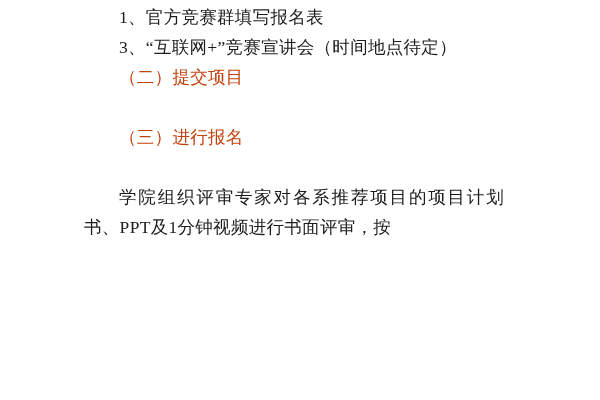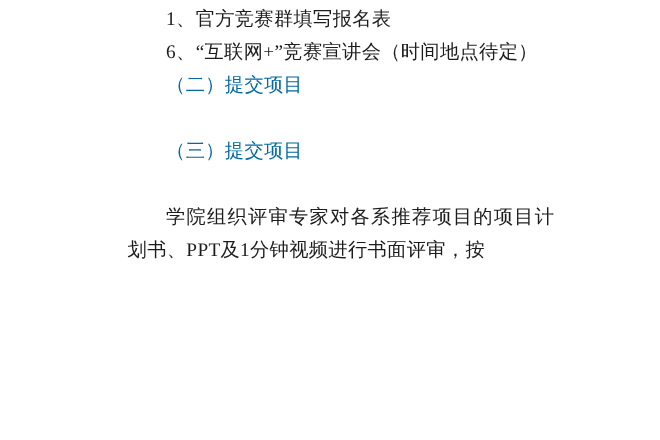--- a/index.html
+++ b/index.html
@@ -12,21 +12,21 @@
     background: #ffffff;
     font-family: "Liberation Serif", "DejaVu Serif", serif;
     overflow: hidden;
   }
   .page {
     position: relative;
     width: 600px;
     height: 400px;
     background: #ffffff;
     box-sizing: border-box;
-    padding: 0 96px 0 116px;
+    padding: 0 96px 0 84px;
     overflow: hidden;
   }
   .doc-body {
     margin: 0;
     padding-top: 2px;
   }
   p.para {
     margin: 0;
     font-size: 17.5px;
     line-height: 30px;
@@ -36,47 +36,47 @@
     letter-spacing: 0.3px;
     word-break: break-all;
   }
   p.indent {
     text-indent: 2em;
   }
   p.heading {
     margin: 0;
     font-size: 17.5px;
     line-height: 30px;
-    color: #0369a1;
+    color: #c2410c;
     text-indent: 2em;
     letter-spacing: 0.3px;
   }
   p.spacer {
     margin: 0;
     height: 30px;
     line-height: 30px;
     font-size: 17.5px;
   }
 </style>
 </head>
 <body>
 
 <div class="page">
   <div class="doc-body">
 
     <p class="para indent">1、官方竞赛群填写报名表</p>
 
 
-    <p class="para indent">6、“互联网+”竞赛宣讲会（时间地点待定）</p>
+    <p class="para indent">3、“互联网+”竞赛宣讲会（时间地点待定）</p>
 
     <p class="heading">（二）提交项目</p>
 
     <p class="spacer"></p>
 
 
-    <p class="heading">（三）提交项目</p>
+    <p class="heading">（三）进行报名</p>
 
     <p class="spacer"></p>
 
     <p class="para indent">学院组织评审专家对各系推荐项目的项目计划书、PPT及1分钟视频进行书面评审，按</p>
 
   </div>
 </div>
 
 </body></html>

